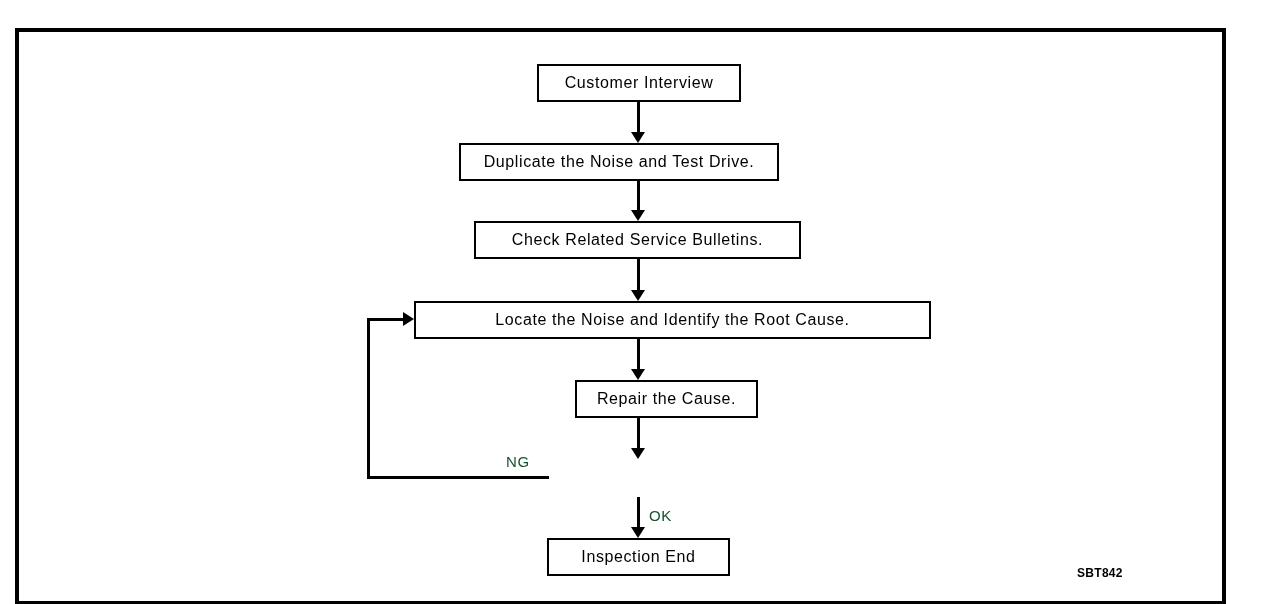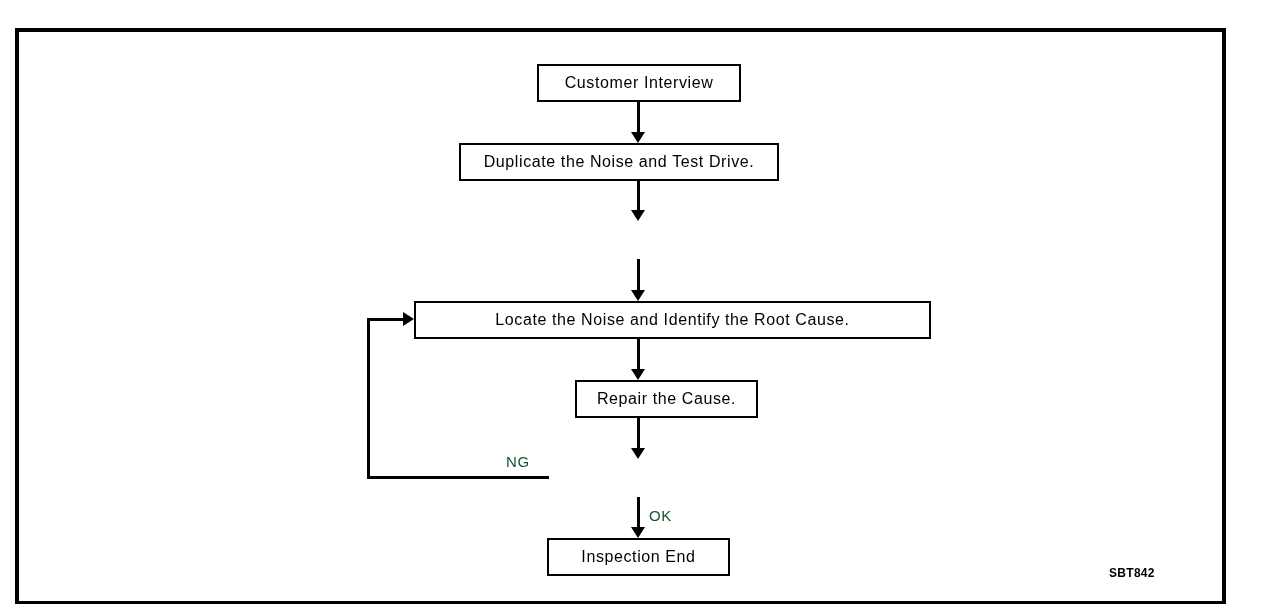--- a/index.html
+++ b/index.html
@@ -100,20 +100,23 @@
   <div id="frame">
 
     <div class="node" style="left:518px; top:32px; width:204px; height:38px;">
       <span>Customer Interview</span>
     </div>
 
     <div class="node" style="left:440px; top:111px; width:320px; height:38px;">
       <span>Duplicate the Noise and Test Drive.</span>
     </div>
 
+    <div class="node" style="left:455px; top:189px; width:327px; height:38px;">
+      <span>Check Related Service Bulletins.</span>
+    </div>
 
     <div class="node" style="left:395px; top:269px; width:517px; height:38px;">
       <span>Locate the Noise and Identify the Root Cause.</span>
     </div>
 
     <div class="node" style="left:556px; top:348px; width:183px; height:38px;">
       <span>Repair the Cause.</span>
     </div>
 
 
@@ -144,14 +147,14 @@
     <div class="vline" style="left:348px; top:288px; height:159px;"></div>
 
     <div class="hline" style="left:348px; top:286px; width:38px;"></div>
     <div class="arrow-right" style="left:384px; top:280px;"></div>
 
     <div class="edge-label" style="left:487px; top:422px;">NG</div>
     <div class="edge-label" style="left:630px; top:476px;">OK</div>
 
   </div>
 
-  <div id="figure-code" style="left:1109px; top:566px;">SBT842</div>
+  <div id="figure-code" style="left:1077px; top:566px;">SBT842</div>
 </div>
 
 </body></html>

